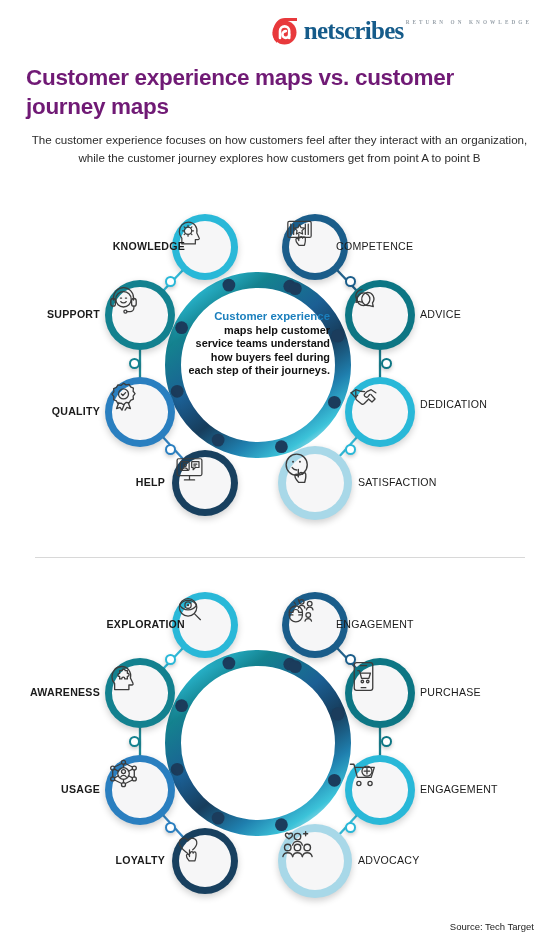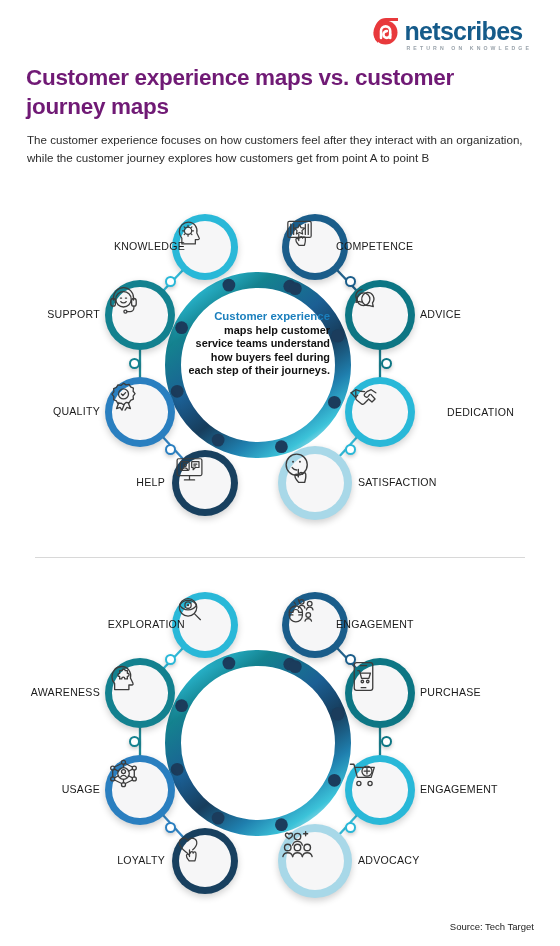--- a/index.html
+++ b/index.html
@@ -7,32 +7,32 @@
     width: 560px; height: 946px;
     background: #ffffff;
     font-family: "Liberation Sans", sans-serif;
     overflow: hidden;
   }
   .page { position: relative; width: 560px; height: 946px; background:#fff; }
 
   
   .logo { position: absolute; right: 28px; top: 18px; display: flex; align-items: flex-start; }
   .logo-mark { width: 28px; height: 28px; position: relative; margin-right: 5px; }
-  .logo-text-wrap { display: flex; flex-direction: column; }
+  .logo-text-wrap { display: flex; flex-direction: row; font-family: Liberation Serif, serif; }
   .logo-word { font-size: 25px; font-weight: 700; color: #155b8a; letter-spacing: -0.7px; line-height: 26px; }
   .logo-tag { font-size: 5.2px; font-weight: 700; color: #9aa3ab; letter-spacing: 3.1px; margin-top: 1px; padding-left: 2px; }
 
   .title {
     position: absolute; left: 26px; top: 63px; width: 470px;
     font-size: 22.5px; font-weight: 700; color: #701a75; line-height: 29px;
     letter-spacing: -0.3px;
   }
   .subtitle {
     position: absolute; left: 27px; top: 131px; width: 505px;
-    font-size: 11.6px; color: #2b2b2b; line-height: 17.5px;
+    font-size: 11.6px; color: #2b2b2b; line-height: 17.5px; text-align: center;
   }
 
   .divider { position: absolute; left: 35px; top: 557px; width: 490px; height: 1px; background: #d8d8d8; }
 
   .source {
     position: absolute; right: 26px; bottom: 14px;
     font-size: 9.5px; color: #1b1b1b;
   }
   .source b { font-weight: 400; }
 
@@ -56,21 +56,21 @@
   .dotlink {
     position: absolute; border-radius: 50%; background: #ffffff;
     box-shadow: 0 2px 4px rgba(0,0,0,0.22);
   }
 
   .lbl {
     position: absolute; font-size: 10.6px; color: #1b1b1b;
     letter-spacing: 0.25px; white-space: nowrap; font-weight: 400;
   }
   .lbl.r { text-align: left; }
-  .lbl.l { text-align: right; }
+  .lbl.l { text-align: right; font-weight: bold; }
 
   .center-text {
     position: absolute; text-align: right;
     font-size: 10.9px; line-height: 13.6px; color: #111; font-weight: 600;
   }
   .center-text .hl { color: #1b7fbd; font-weight: 700; font-size: 11.4px; }
 </style>
 </head>
 <body>
 
@@ -207,21 +207,21 @@
         <div class="inner">
           <svg width="37" height="37" viewBox="0 0 48 48" fill="none" stroke="#3c3c3c" stroke-width="1.7" stroke-linecap="round" stroke-linejoin="round">
             <path d="M8 20.5l6-4 6.5 2 5 .5"></path>
             <path d="M40 20.5l-6-4-5.5 2.5-3 3a2 2 0 0 0 .2 2.9l1.3 1a2 2 0 0 0 2.8-.4l2.2-2.8"></path>
             <path d="M33.5 22.5l5.5 6-4 4-4.5-4"></path>
             <path d="M14 16.5v11.2c0 .9.4 1.7 1.1 2.2l6.4 5a2.5 2.5 0 0 0 3.3-.3l5.4-5.4"></path>
             <path d="M8 20.5l5.5 6 3-3"></path>
           </svg>
         </div>
       </div>
-      <div class="lbl r" style="top: 206px; left: 420px; margin-left: 27px;">DEDICATION</div>
+      <div class="lbl r" style="top: 198px; left: 420px;">DEDICATION</div>
       <div class="node" style="width: 74px; height: 74px; left: 278px; top: 246px; background: rgb(168, 216, 232); padding: 7.585px;">
         <div class="inner">
           <svg width="39" height="39" viewBox="0 0 48 48" fill="none" stroke="#3c3c3c" stroke-width="1.7" stroke-linecap="round" stroke-linejoin="round">
             <circle cx="23" cy="23" r="13"></circle>
             <circle cx="18.5" cy="19.5" r="1.2" fill="#3c3c3c" stroke="none"></circle>
             <circle cx="27" cy="19.5" r="1.2" fill="#3c3c3c" stroke="none"></circle>
             <path d="M17.5 26.5c1.4 2 3.3 3 5.5 3"></path>
             <path d="M25 29v9c0-1.8-1-3.2-2.5-3.2-1 0-1.7.8-1.7 1.7 0 2.2.9 3.8 2.2 5.3l2.4 2.9h7.4c.6-2.5 1.4-4.5 1.4-6.8V35c0-1.2-.9-2.1-2-2.1s-1.9.7-1.9 1.8c0-1.2-.8-2.1-1.9-2.1s-1.8.8-1.8 1.9"></path>
           </svg>
         </div>

